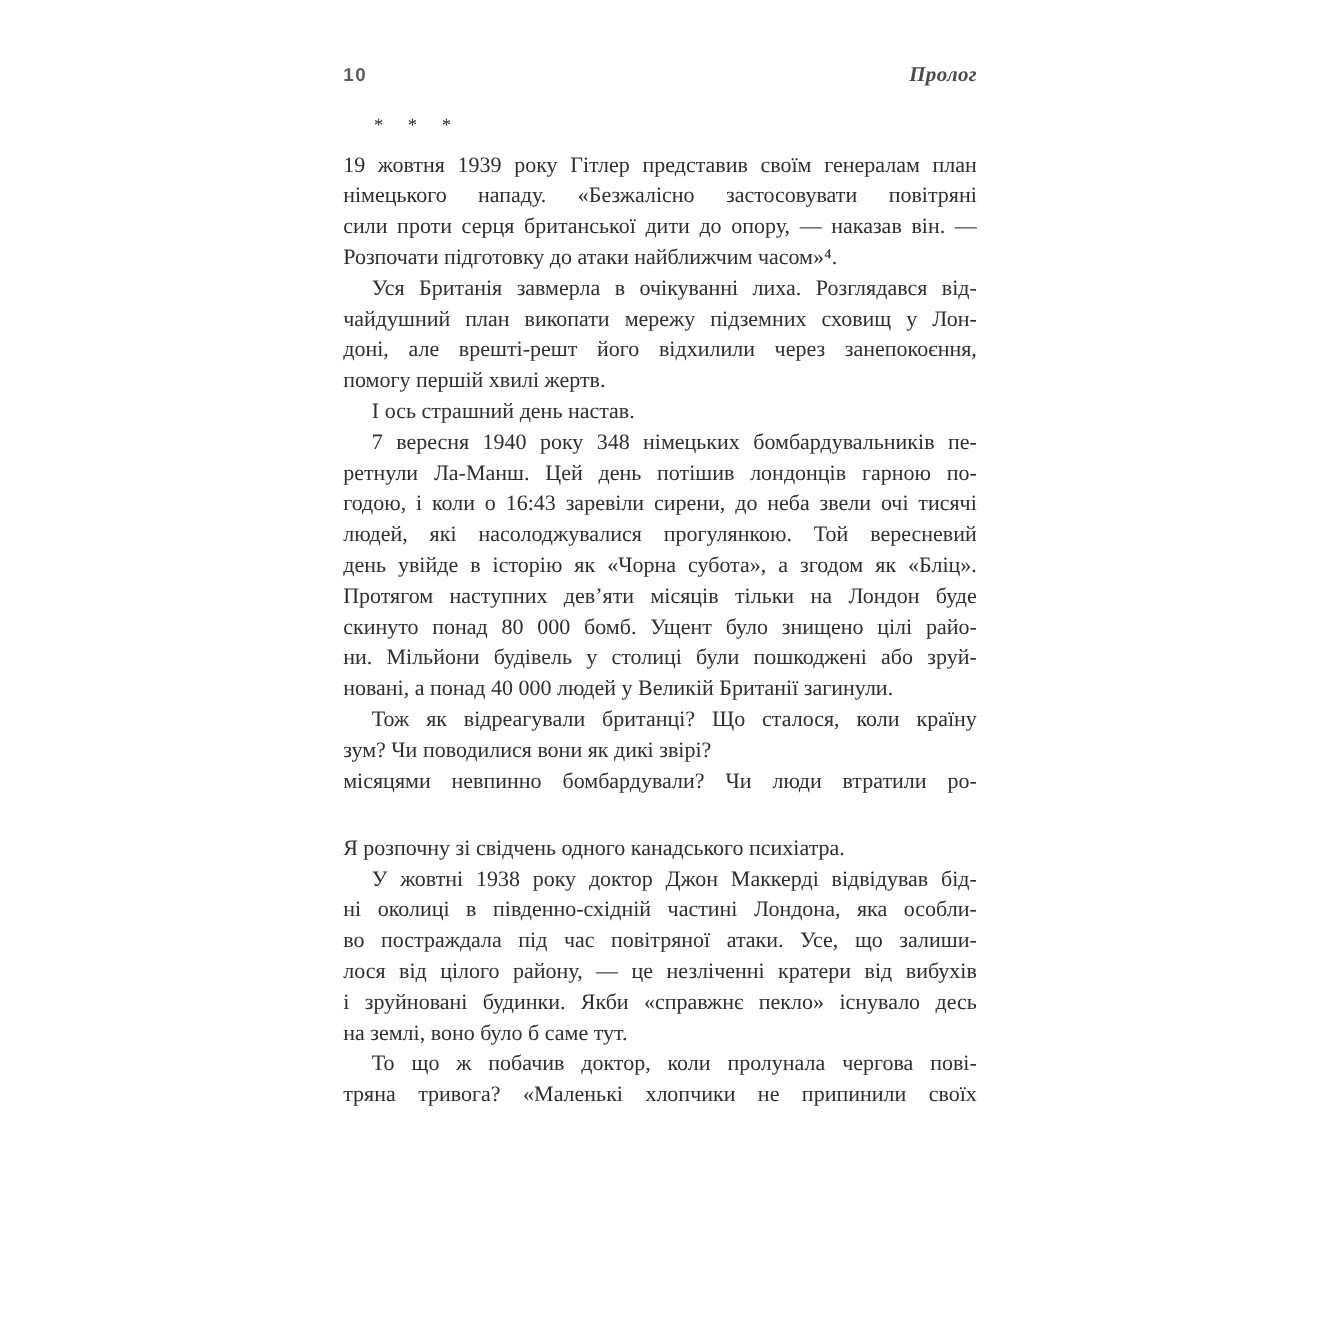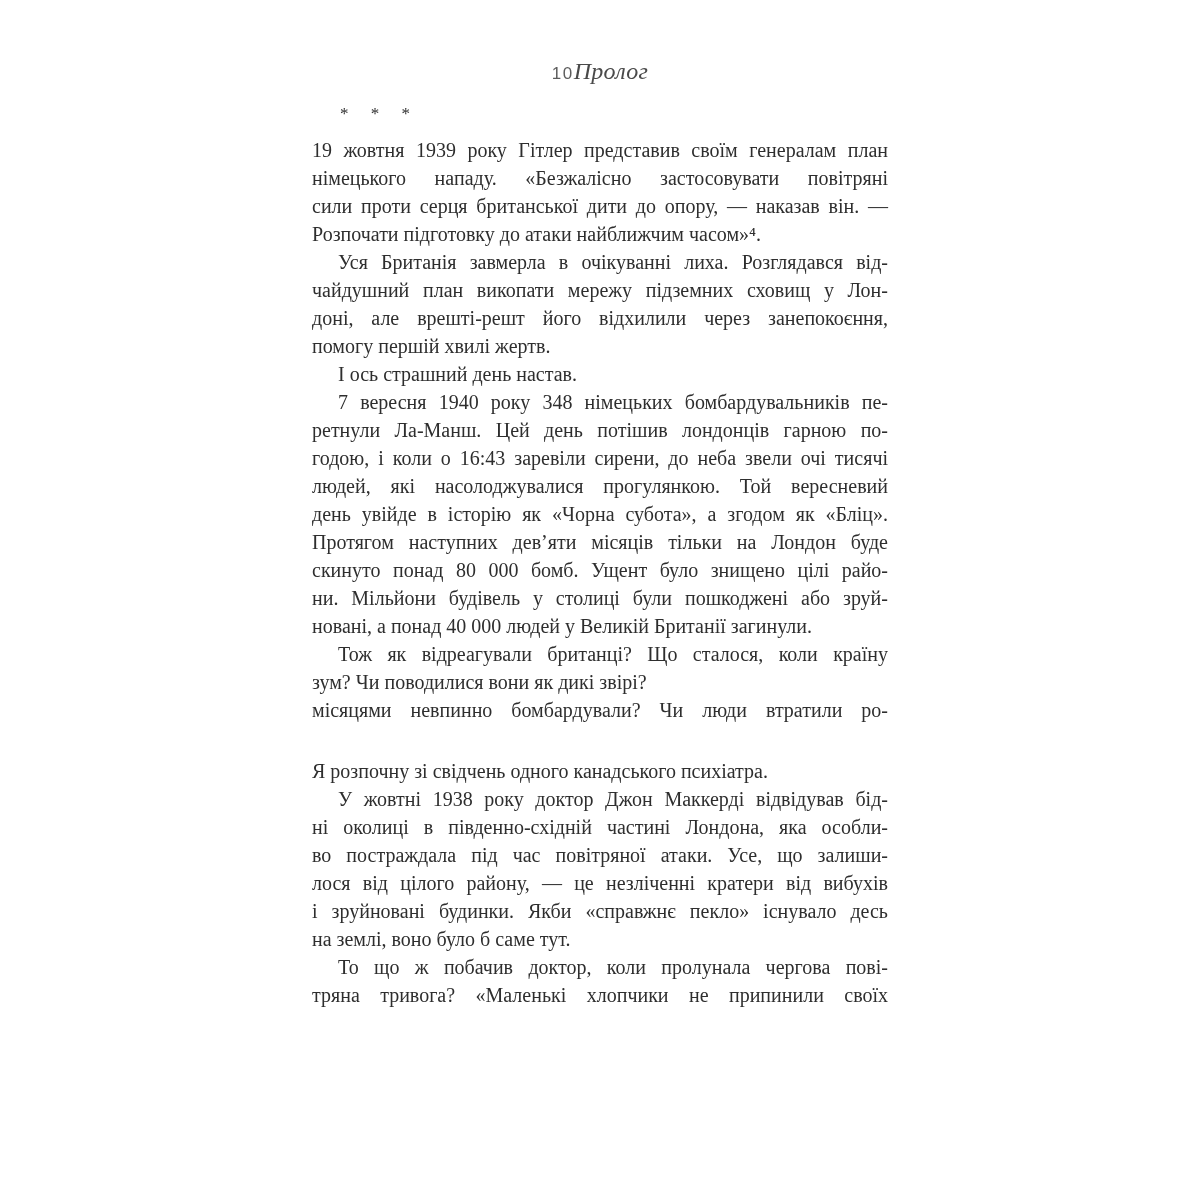--- a/index.html
+++ b/index.html
@@ -12,28 +12,28 @@
   html, body {
     width: 1200px; height: 1200px;
     background: var(--background);
     overflow: hidden;
     font-family: "Liberation Serif", "DejaVu Serif", serif;
   }
   .page { position: relative; width: 1200px; height: 1200px; background: var(--background); }
 
   .page-header {
     position: absolute; left: 312px; top: 58px; width: 576px;
-    display: flex; justify-content: center; align-items: baseline;
+    display: flex; justify-content: space-between; align-items: baseline; font-weight: bold;
   }
   .page-number {
     font-family: "Liberation Sans", sans-serif;
     font-size: 17px; color: var(--header-number); letter-spacing: 1.5px;
   }
   .running-title {
-    font-style: italic; font-size: 24px; color: var(--header-title);
+    font-style: italic; font-size: 19px; color: var(--header-title);
     letter-spacing: 0.3px;
   }
 
   .body-text {
     position: absolute; left: 312px; top: 102px; width: 576px;
     color: var(--body-text);
     font-size: 20px; line-height: 28px;
   }
   .ornament {
     height: 34px; padding-left: 28px;

